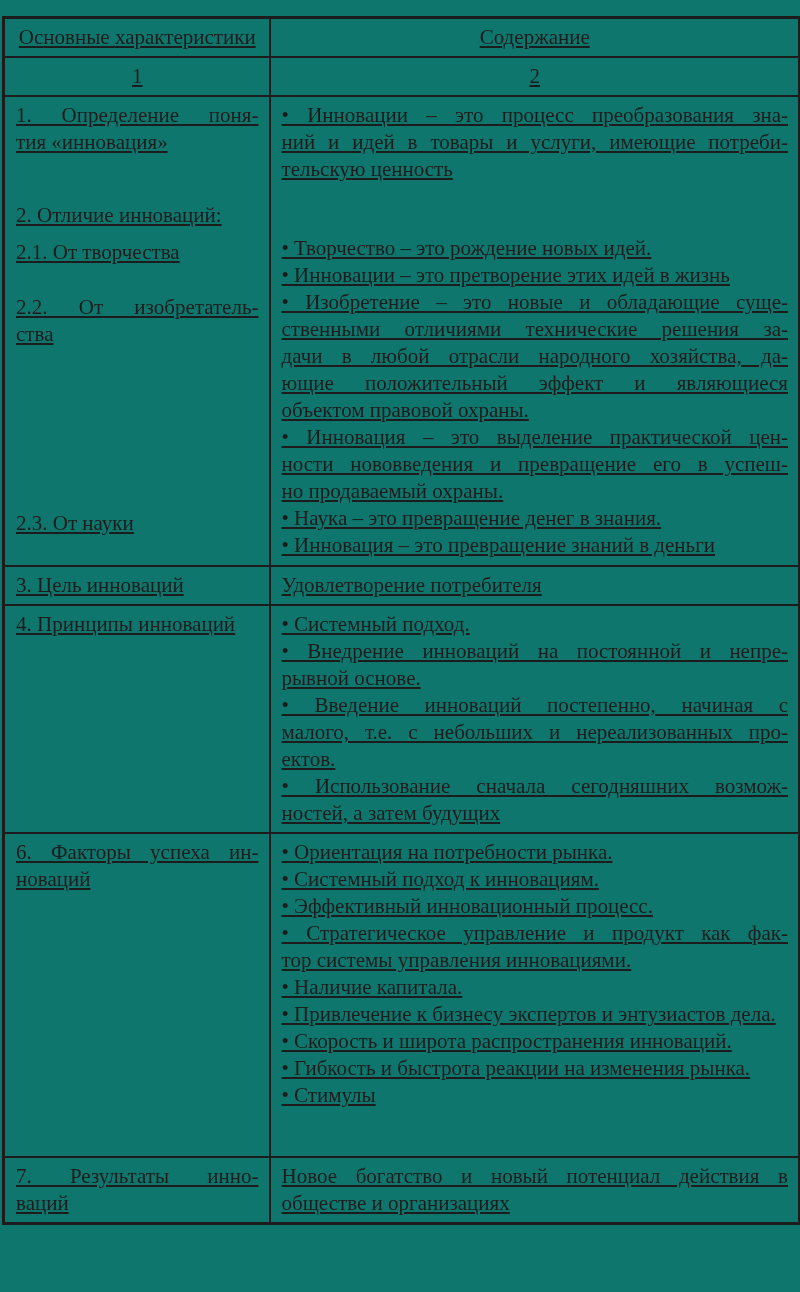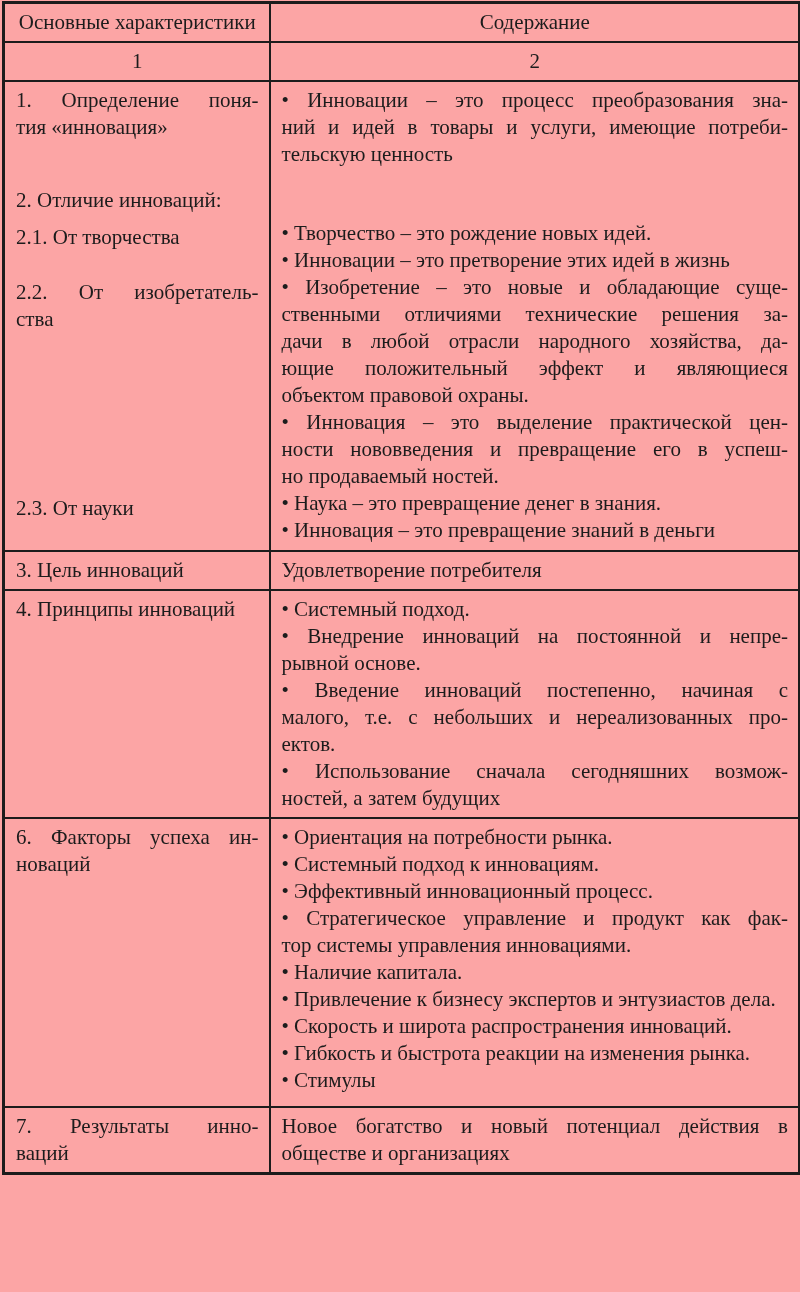--- a/index.html
+++ b/index.html
@@ -10,23 +10,24 @@
   body {
     width: 800px;
     height: 1292px;
     font-family: "Liberation Serif", "DejaVu Serif", serif;
     color: #1c1c1c;
     box-sizing: border-box;
   }
   .page {
     width: 800px;
     height: 1292px;
-    background: #fca5a5;
+    background: #0f766e;
     box-sizing: border-box;
-    padding: 1px 2px;
+    padding: 16px 2px;
+    text-decoration: underline;
   }
   table.doc-table {
     width: 796px;
     table-layout: fixed;
     border-collapse: collapse;
     border: 3px solid #1c1c1c;
   }
   table.doc-table td {
     border: 2px solid #1c1c1c;
     vertical-align: top;
@@ -40,21 +41,21 @@
     text-align: center;
     vertical-align: middle;
     padding: 4px 6px;
   }
   tr.h-a  { height: 38px;  }
   tr.h-b  { height: 36px;  }
   tr.r-def  { height: 470px; margin-top: 16px; }
   tr.r-goal { height: 38px;  }
   tr.r-prin { height: 176px; }
   tr.r-crit { height: 92px;  }
-  tr.r-fact { height: 289px; }
+  tr.r-fact { height: 324px; }
   tr.r-res  { height: 64px;  }
 
   .para { margin: 0; }
 
   
   .tline      { text-align: justify; text-align-last: justify; }
   .tline-last { text-align-last: left; }
 
   
   .gap-item2    { margin-top: 46px;  }
@@ -119,21 +120,21 @@
         <div class="para">
               <div class="tline">• Изобретение – это новые и обладающие суще-</div>
               <div class="tline">ственными отличиями технические решения за-</div>
               <div class="tline">дачи в любой отрасли народного хозяйства, да-</div>
               <div class="tline">ющие положительный эффект и являющиеся</div>
               <div class="tline tline-last">объектом правовой охраны.</div>
             </div>
         <div class="para">
               <div class="tline">• Инновация – это выделение практической цен-</div>
               <div class="tline">ности нововведения и превращение его в успеш-</div>
-              <div class="tline tline-last">но продаваемый ностей.</div>
+              <div class="tline tline-last">но продаваемый охраны.</div>
             </div>
         <div class="para">
               <div class="tline tline-last">• Наука – это превращение денег в знания.</div>
             </div>
         <div class="para">
               <div class="tline tline-last">• Инновация – это превращение знаний в деньги</div>
             </div>
       </td>
     </tr>
 

